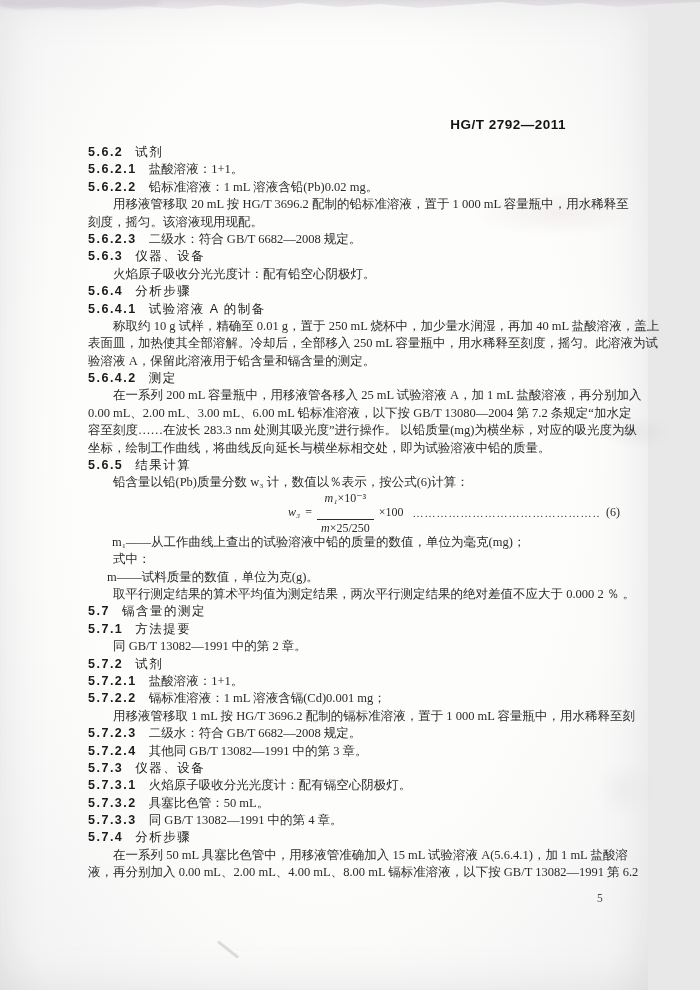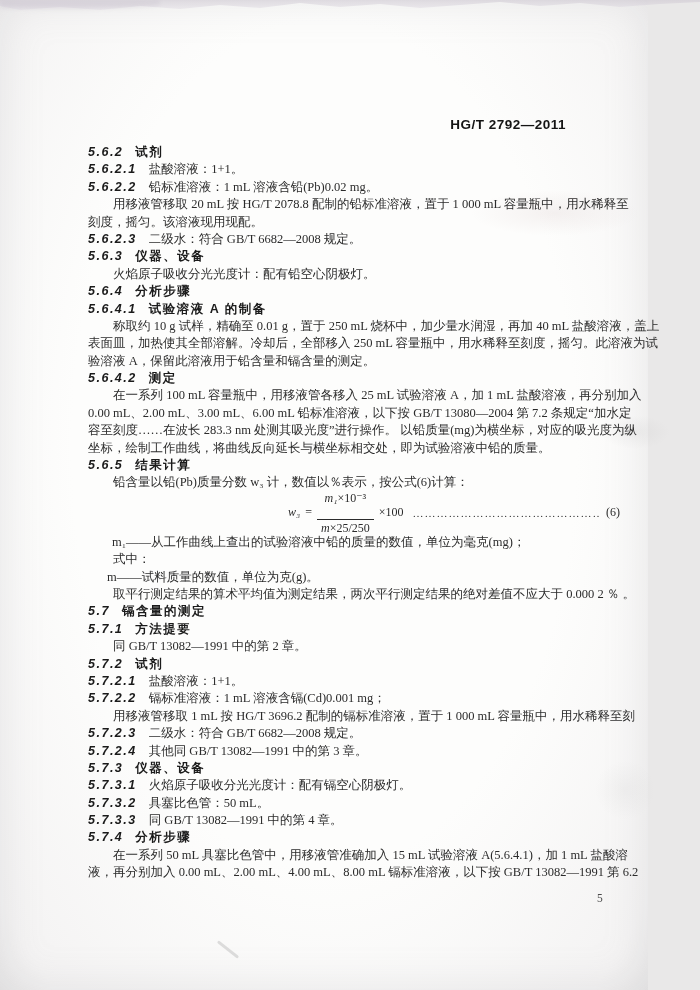--- a/index.html
+++ b/index.html
@@ -34,25 +34,25 @@
     font-family:"Liberation Sans","DejaVu Sans",sans-serif;
     font-weight:bold;font-size:13.5px;letter-spacing:.5px;color:#141414;
   }
   .doc-body{position:absolute;left:88px;top:144px;width:532px;}
   .line{
     font-size:12.5px;line-height:17.4px;height:17.4px;
     white-space:nowrap;color:#2b2b2b;
   }
   .line .num{
     font-family:"Liberation Sans","DejaVu Sans",sans-serif;
-    font-weight:bold;letter-spacing:1.5px;color:#1b1b1b;margin-right:12px;font-style:italic;
+    font-weight:bold;letter-spacing:1.5px;color:#1b1b1b;margin-right:12px;
   }
   .line.h .txt{
     font-family:"Liberation Sans","DejaVu Sans",sans-serif;
-    font-weight:bold;letter-spacing:1.5px;color:#1b1b1b;
+    font-weight:normal;letter-spacing:1.5px;color:#1b1b1b;
   }
   .line.p{text-indent:25px;}
   .line.d1{margin-left:24px;}
   .line.d2{margin-left:19px;}
 
   .formula{
     height:42px;display:flex;align-items:center;
     padding-left:200px;box-sizing:border-box;width:532px;
     font-size:12px;color:#2b2b2b;
   }
@@ -83,32 +83,32 @@
   <div class="smudge s3"></div>
   <div class="smudge s4"></div>
 
   <div class="std-code">HG/T 2792—2011</div>
 
   <div class="doc-body">
 
   <div class="line h"><span class="num">5.6.2</span><span class="txt">试剂</span></div>
       <div class="line c"><span class="num">5.6.2.1</span><span class="txt">盐酸溶液：1+1。</span></div>
       <div class="line c"><span class="num">5.6.2.2</span><span class="txt">铅标准溶液：1 mL 溶液含铅(Pb)0.02 mg。</span></div>
-      <div class="line p">用移液管移取 20 mL 按 HG/T 2078.8 配制的铅标准溶液，置于 1 000 mL 容量瓶中，用水稀释至</div>
+      <div class="line p">用移液管移取 20 mL 按 HG/T 3696.2 配制的铅标准溶液，置于 1 000 mL 容量瓶中，用水稀释至</div>
       <div class="line w">刻度，摇匀。该溶液现用现配。</div>
       <div class="line c"><span class="num">5.6.2.3</span><span class="txt">二级水：符合 GB/T 6682—2008 规定。</span></div>
       <div class="line h"><span class="num">5.6.3</span><span class="txt">仪器、设备</span></div>
       <div class="line p">火焰原子吸收分光光度计：配有铅空心阴极灯。</div>
       <div class="line h"><span class="num">5.6.4</span><span class="txt">分析步骤</span></div>
       <div class="line h"><span class="num">5.6.4.1</span><span class="txt">试验溶液 A 的制备</span></div>
       <div class="line p">称取约 10 g 试样，精确至 0.01 g，置于 250 mL 烧杯中，加少量水润湿，再加 40 mL 盐酸溶液，盖上</div>
       <div class="line w">表面皿，加热使其全部溶解。冷却后，全部移入 250 mL 容量瓶中，用水稀释至刻度，摇匀。此溶液为试</div>
       <div class="line w">验溶液 A，保留此溶液用于铅含量和镉含量的测定。</div>
       <div class="line h"><span class="num">5.6.4.2</span><span class="txt">测定</span></div>
-      <div class="line p">在一系列 100 mL 容量瓶中，用移液管各移入 25 mL 试验溶液 A，加 1 mL 盐酸溶液，再分别加入</div>
+      <div class="line p">在一系列 200 mL 容量瓶中，用移液管各移入 25 mL 试验溶液 A，加 1 mL 盐酸溶液，再分别加入</div>
       <div class="line w">0.00 mL、2.00 mL、3.00 mL、6.00 mL 铅标准溶液，以下按 GB/T 13080—2004 第 7.2 条规定“加水定</div>
       <div class="line w">容至刻度……在波长 283.3 nm 处测其吸光度”进行操作。 以铅质量(mg)为横坐标，对应的吸光度为纵</div>
       <div class="line w">坐标，绘制工作曲线，将曲线反向延长与横坐标相交处，即为试验溶液中铅的质量。</div>
       <div class="line h"><span class="num">5.6.5</span><span class="txt">结果计算</span></div>
       <div class="line p">铅含量以铅(Pb)质量分数 w₃ 计，数值以％表示，按公式(6)计算：</div>
       <div class="formula" id="formula-block">
       <span class="var">w₃</span>
       <span class="op">=</span>
       <span class="frac">
         <span class="nume"><span class="var">m₁</span><span>×10⁻³</span></span>

